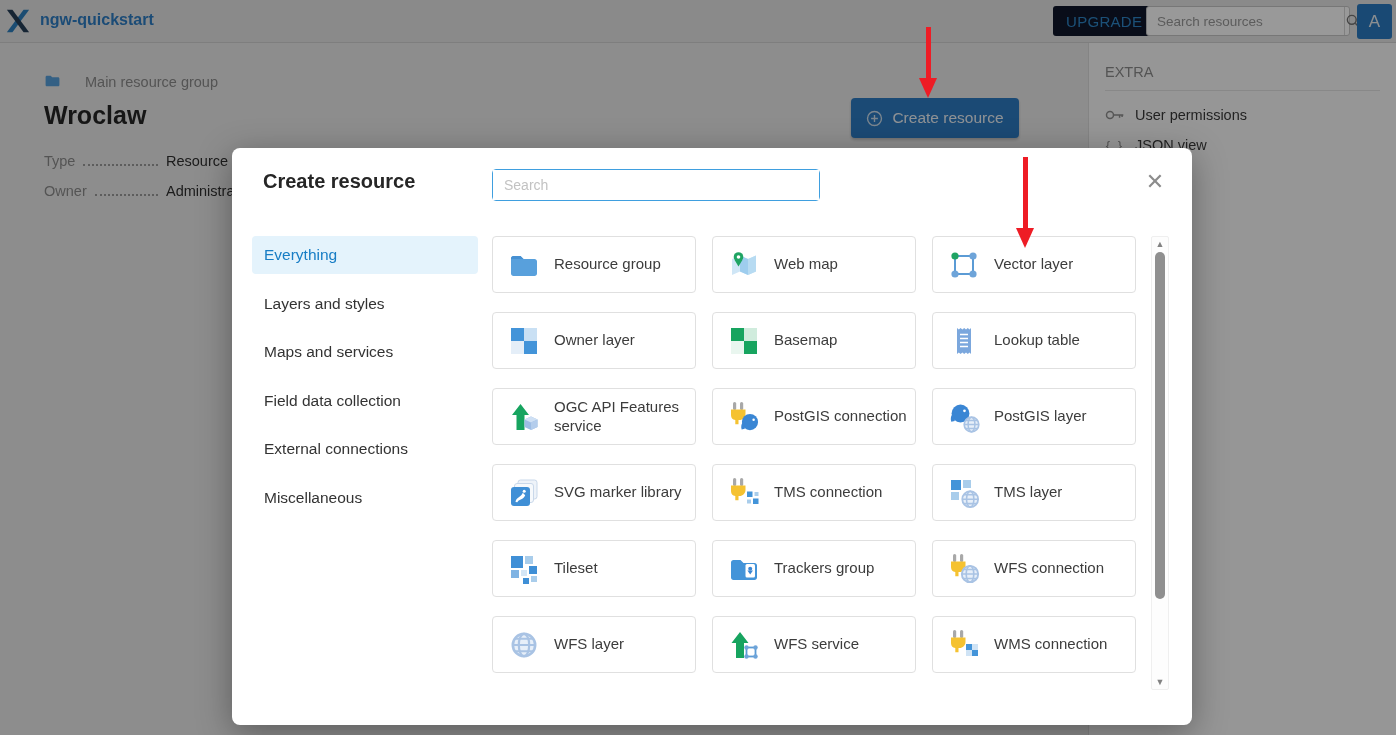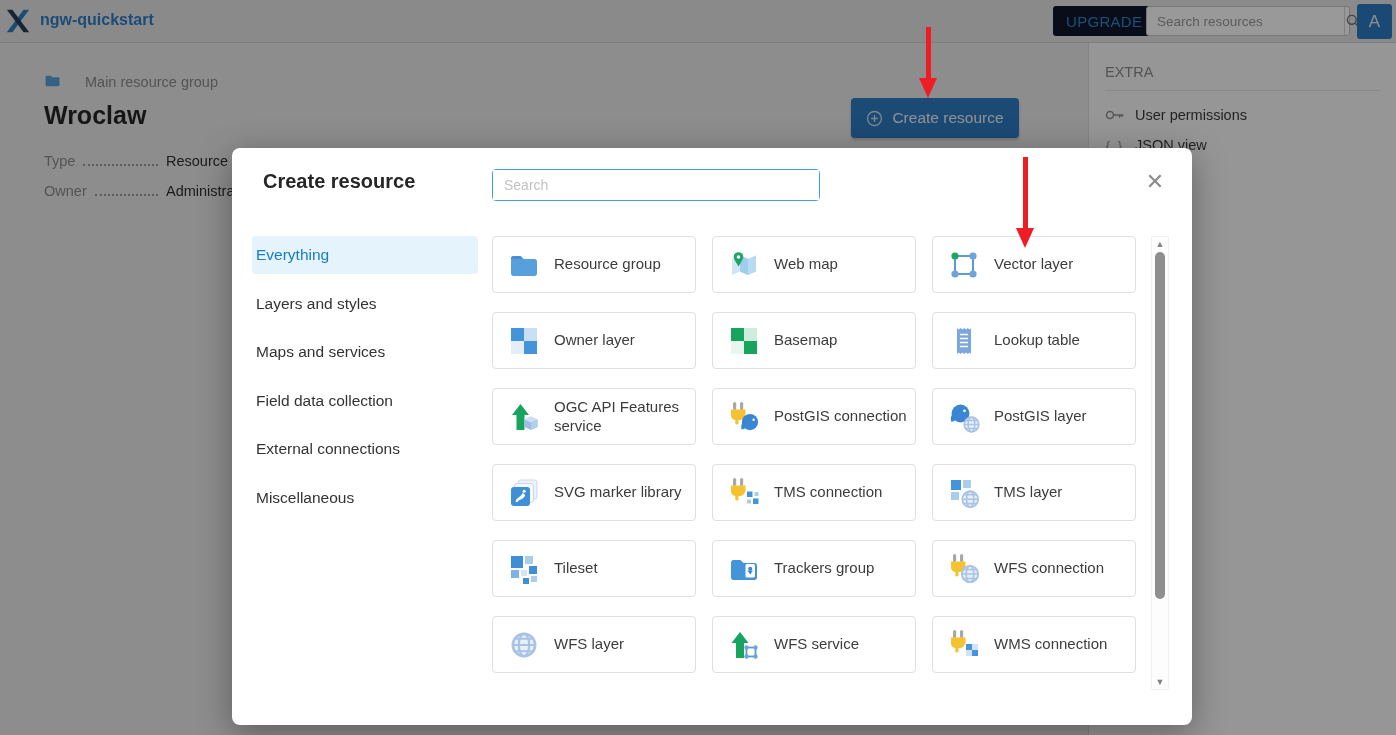--- a/index.html
+++ b/index.html
@@ -44,21 +44,21 @@
   .modal{position:absolute;left:232px;top:148px;width:960px;height:577px;background:#fff;border-radius:8px;z-index:10;
          box-shadow:0 8px 34px rgba(0,0,0,.35)}
   .modal-title{position:absolute;left:31px;top:22px;font-size:20px;font-weight:700;color:#262626}
   .modal-search{position:absolute;left:260px;top:21px;width:328px;height:32px;border:1.5px solid #3f9fdf;border-radius:4px;
          box-sizing:border-box;display:flex}
   .modal-search input{flex:1;border:none;outline:none;padding:0 11px;font-size:14px;font-family:Liberation Sans, sans-serif;color:#0369a1}
   .modal-search input::placeholder{color:#c2c2c2}
   .modal-close{position:absolute;left:909px;top:20px;width:28px;height:28px;display:flex;align-items:center;justify-content:center;
          font-size:22px;color:#8c8c8c;cursor:pointer}
   .cat-list{position:absolute;left:20px;top:88px;width:226px}
-  .cat-item{height:38px;line-height:38px;padding-left:4px;margin-bottom:10.5px;font-size:15.5px;color:#333;
+  .cat-item{height:38px;line-height:38px;padding-left:12px;margin-bottom:10.5px;font-size:15.5px;color:#333;
          border-radius:4px;cursor:pointer}
   .cat-item.selected{background:#e4f3fc;color:#177dc5}
   .res-grid{position:absolute;left:260px;top:88px;width:644px;display:grid;grid-template-columns:repeat(3,204px);
          column-gap:16px;row-gap:19px}
   .res-card{box-sizing:border-box;height:57px;background:#fff;border:1px solid #e0e0e0;border-radius:4px;display:flex;
          align-items:center;padding:0 8px 0 15px;gap:14px;cursor:pointer}
   .res-card .card-icon{width:32px;height:32px;flex:none;display:flex;align-items:center;justify-content:center}
   .res-label{font-size:15px;color:#3c3c3c;line-height:1.25}
 
   .mscroll{position:absolute;left:919px;top:88px;width:18px;height:454px;background:#fdfdfd;border:1px solid #efefef;

